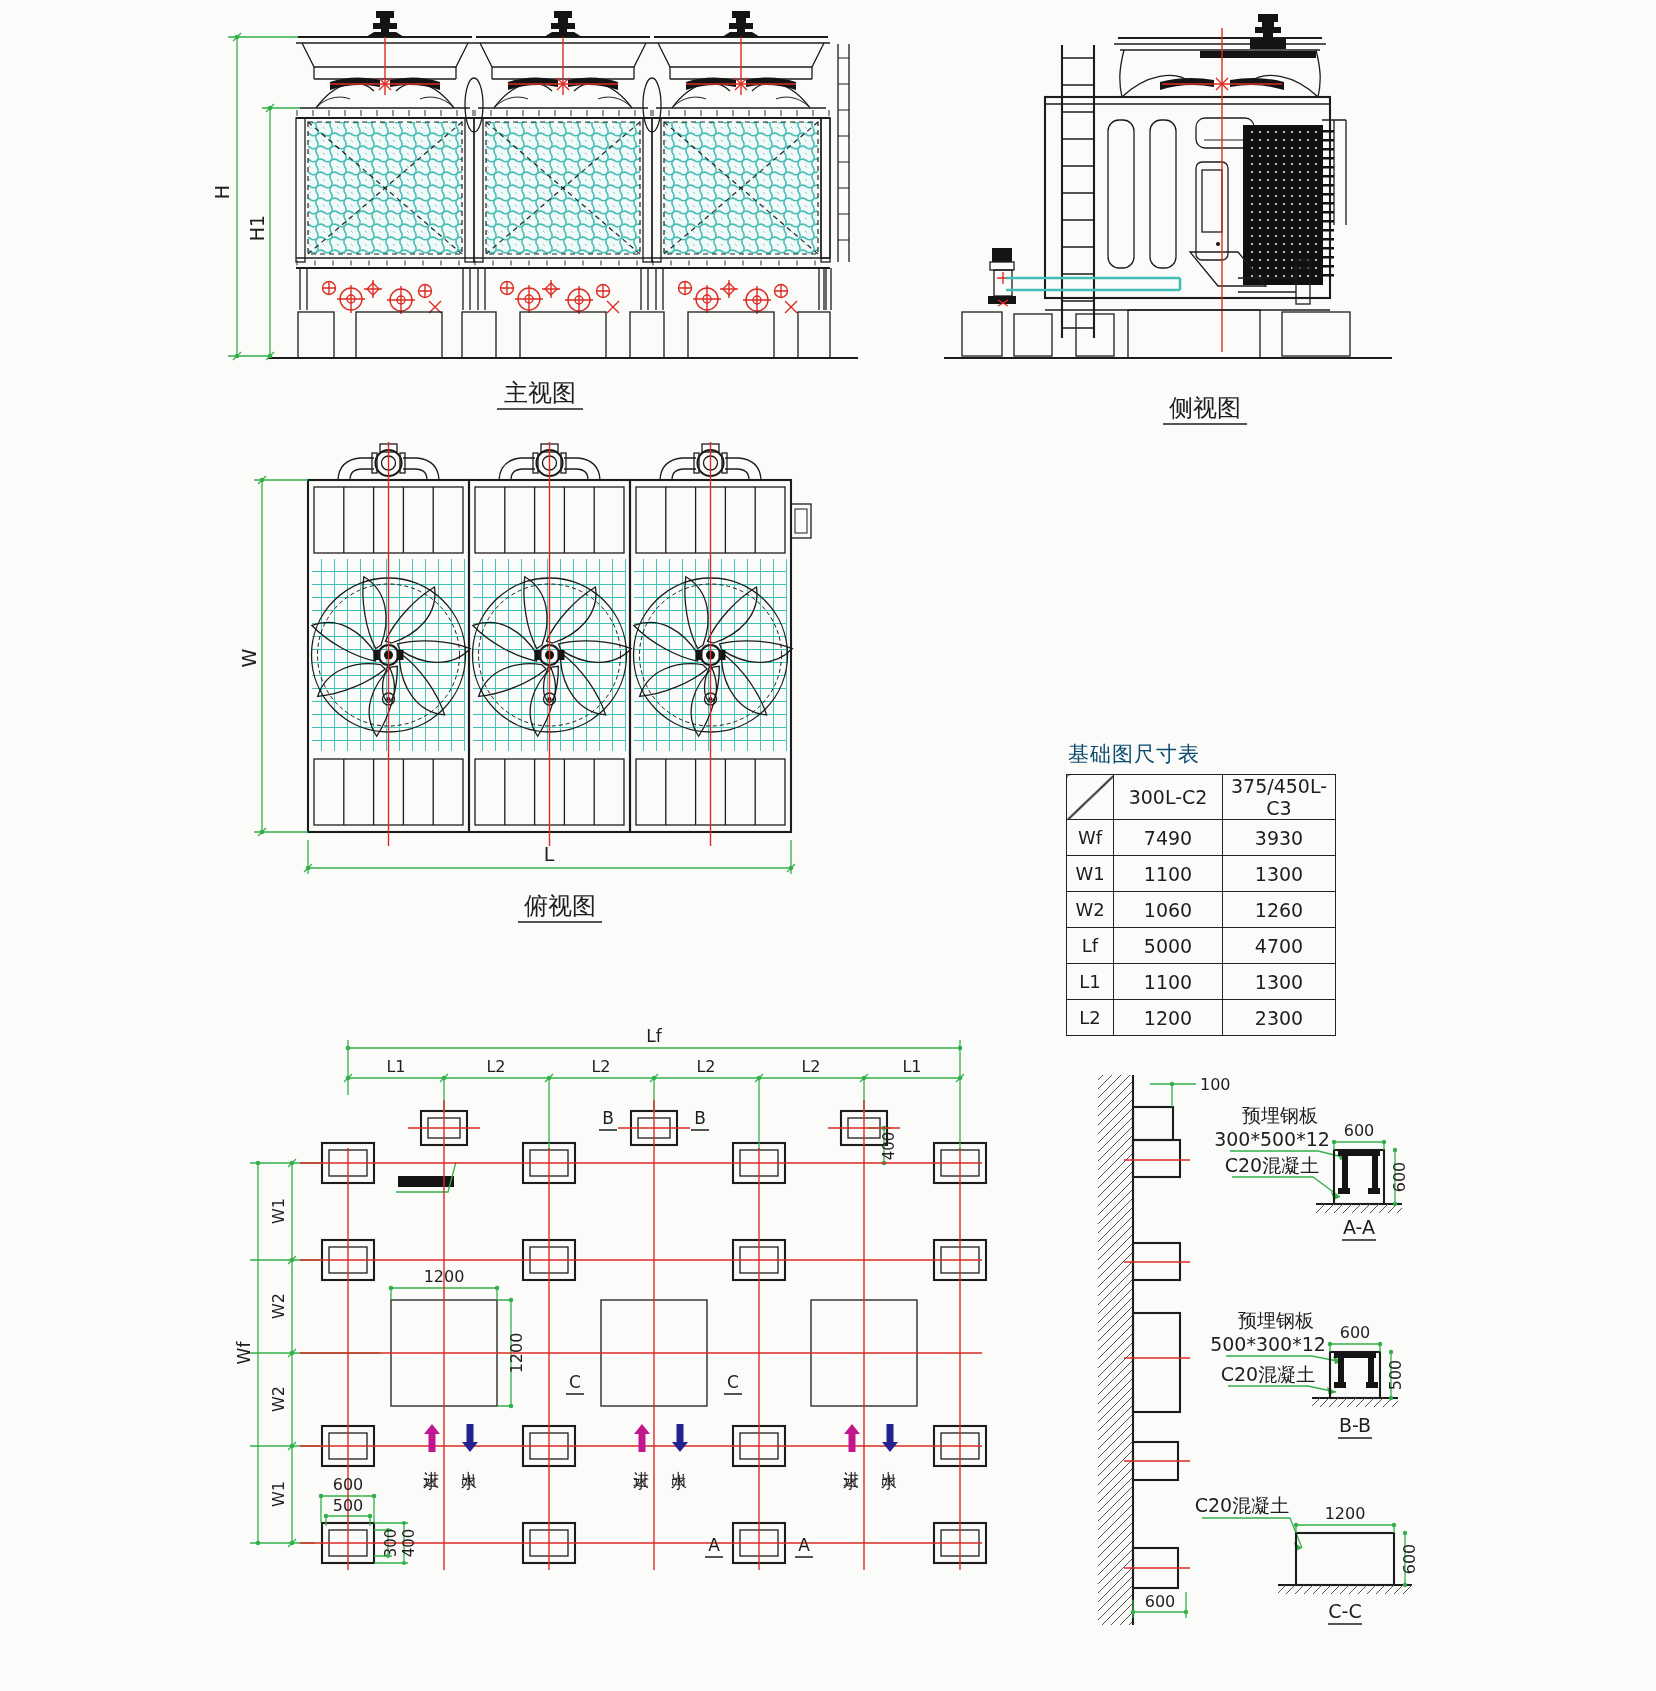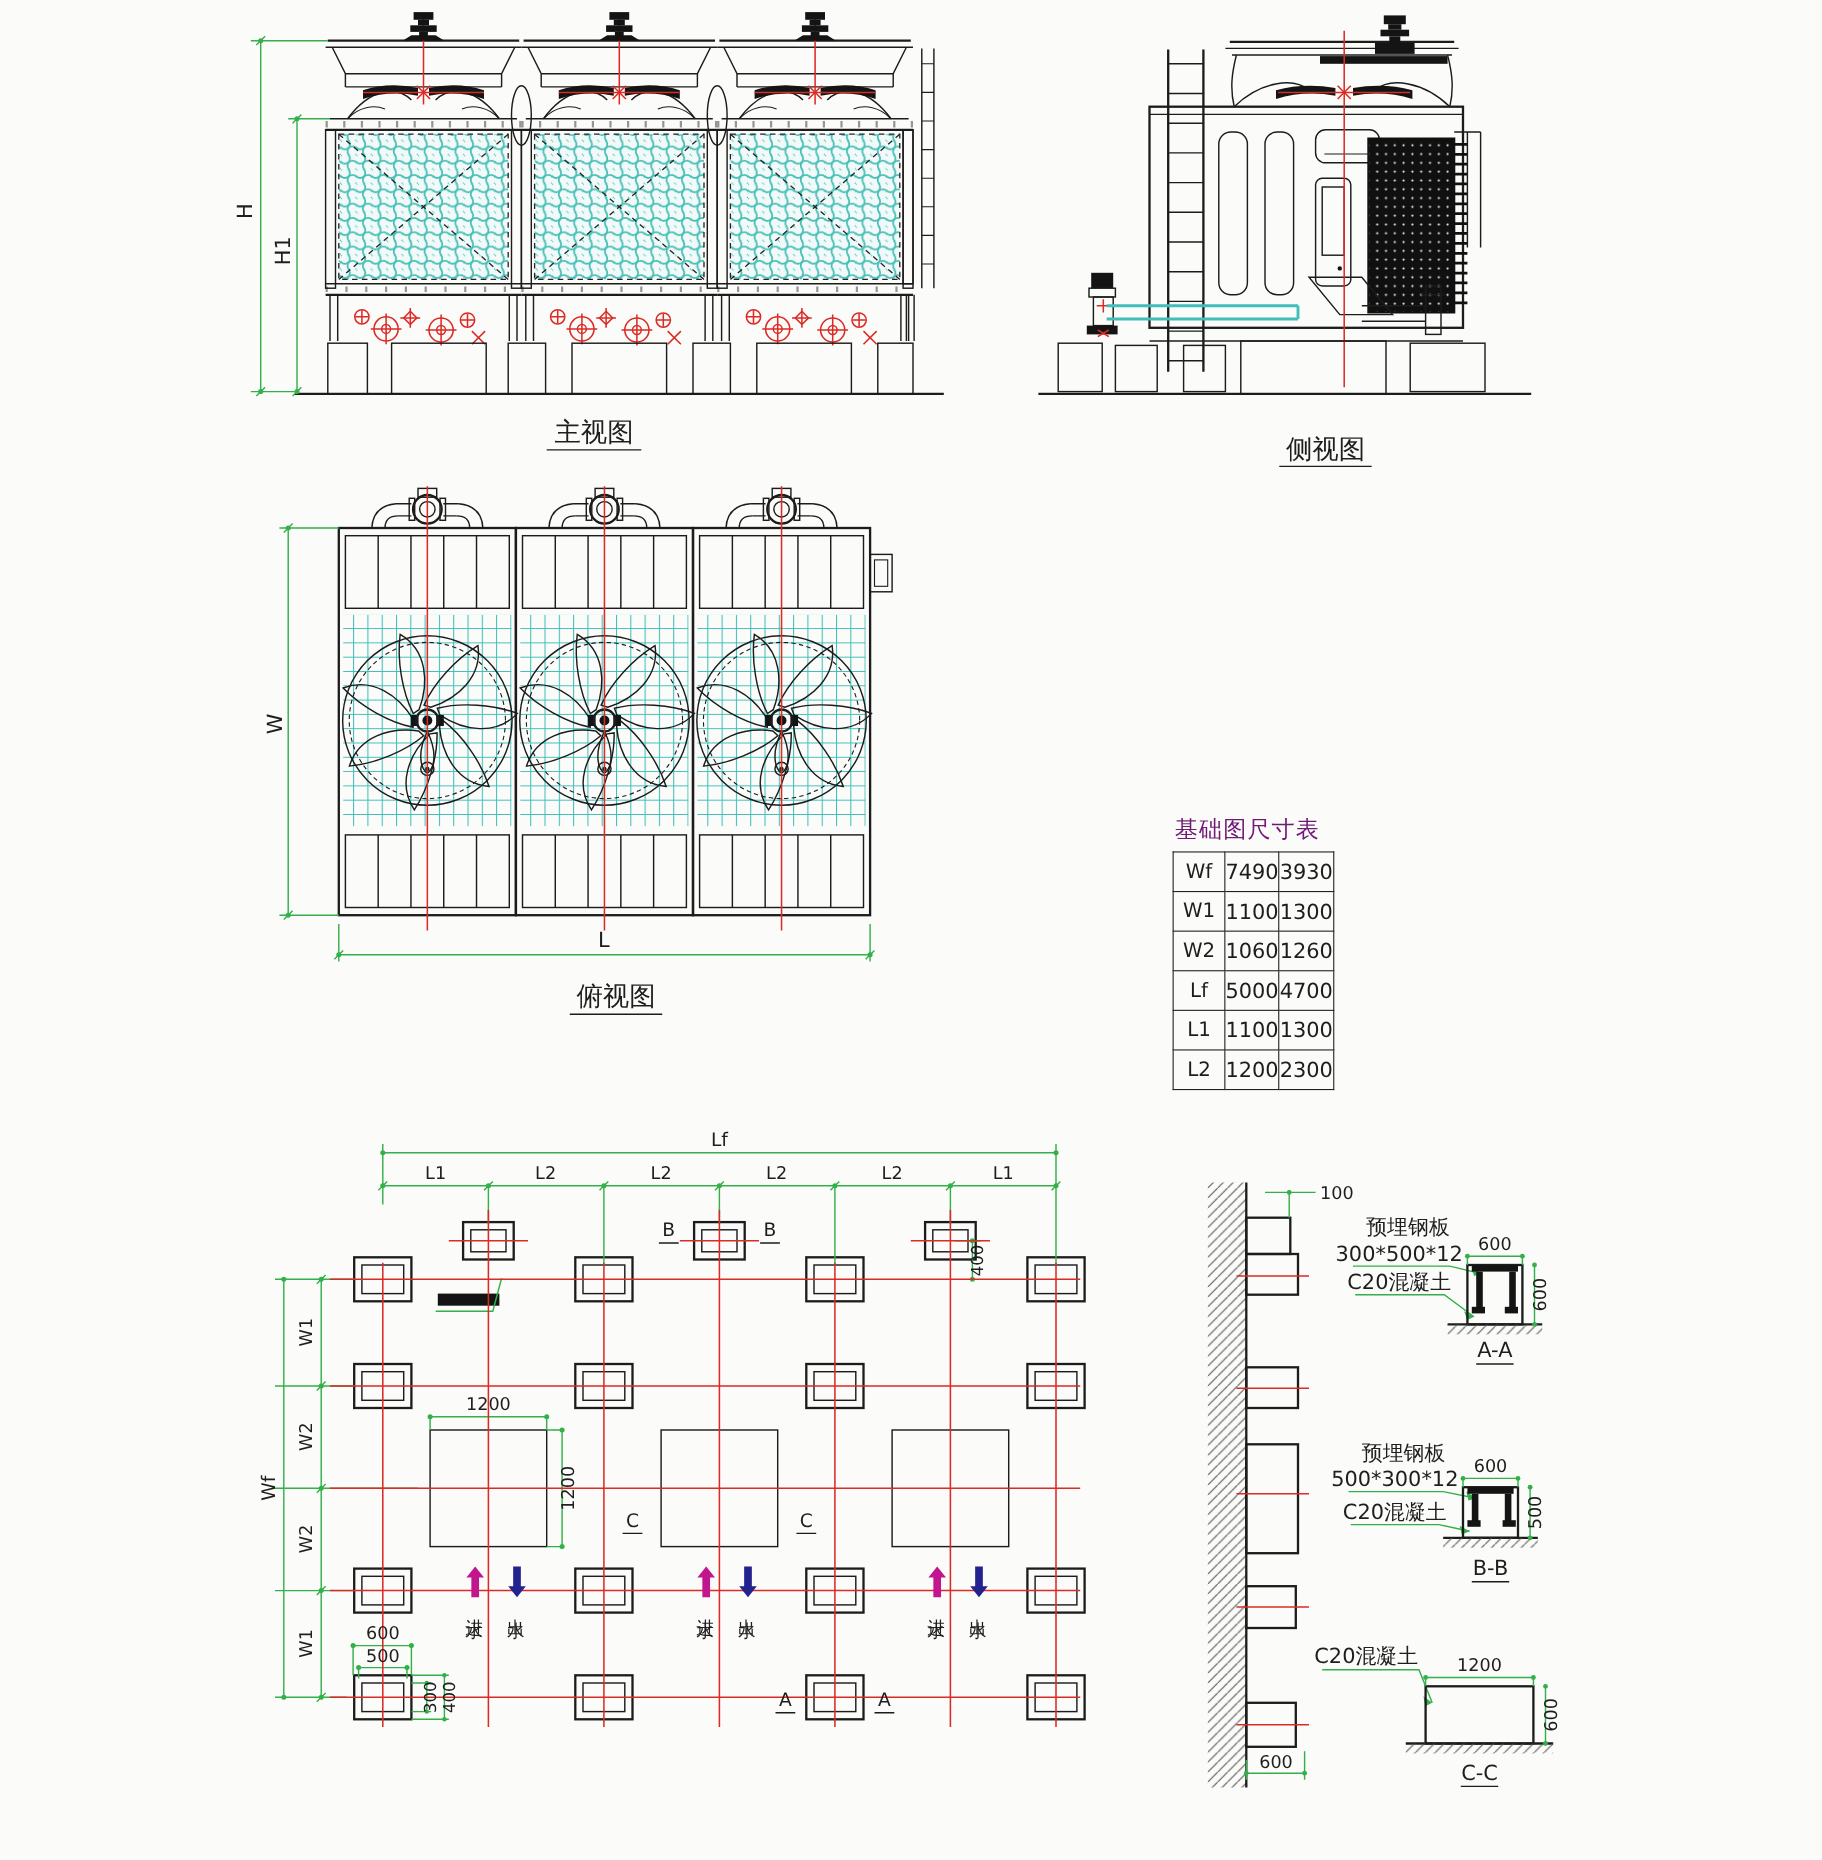--- a/index.html
+++ b/index.html
@@ -13,21 +13,21 @@
   .blk{fill:#141414;stroke:none;}
   .red{stroke:#dc2b24;fill:none;stroke-width:1.4px;}
   .dim{stroke:#33b04a;fill:none;stroke-width:1.3px;}
   .dimf{fill:#33b04a;stroke:none;}
   .teal{stroke:#3fbfb7;fill:none;stroke-width:2.6px;}
   text.t{fill:#1e1e1e;font-family:"DejaVu Sans",sans-serif;}
   .s15{font-size:15px}.s16{font-size:16px}.s17{font-size:17px}.s19{font-size:19px}.s24{font-size:24px}
   .mid{text-anchor:middle}
   
   .tblwrap{position:absolute;left:1066px;top:740px;}
-  .tbltitle{font-size:21px;color:#701a75;margin:0 0 6px 2px;letter-spacing:1px;}
+  .tbltitle{font-size:21px;color:#0c4a6e;margin:0 0 6px 2px;letter-spacing:1px;}
   table.ft{border-collapse:collapse;background:#fbfbfa;}
   table.ft td{border:1.6px solid #222;text-align:center;color:#1d1d1d;
               font-size:19px;padding:0;}
   table.ft td.p{width:46px;height:35px;font-size:18px;}
   table.ft td.v1{width:108px;}
   table.ft td.v2{width:112px;}
   table.ft tr.hd td{height:37px;}
   td.diag{background:
     linear-gradient(to bottom right,transparent 48.5%,#222 49.5%,#222 51.5%,transparent 52.5%);}
   .vlabel{position:absolute;writing-mode:vertical-rl;text-orientation:upright;
@@ -524,20 +524,25 @@
   <text class="t s16 mid" transform="rotate(-90 1415 1559)" x="1415" y="1559">600</text>
   <text class="t s19 mid" x="1345" y="1618">C-C</text>
   <line x1="1328" y1="1624" x2="1362" y2="1624" class="k"></line>
 </g>
 </svg>
 
 <div class="tblwrap">
   <div class="tbltitle">基础图尺寸表</div>
   <table class="ft">
     <tbody>
+          <tr class="hd">
+      <td class="p diag"></td>
+      <td class="v1">300L-C2</td>
+      <td class="v2">375/450L-C3</td>
+    </tr>
     <tr>
       <td class="p">Wf</td>
       <td>7490</td>
       <td>3930</td>
     </tr>
     <tr>
       <td class="p">W1</td>
       <td>1100</td>
       <td>1300</td>
     </tr>

